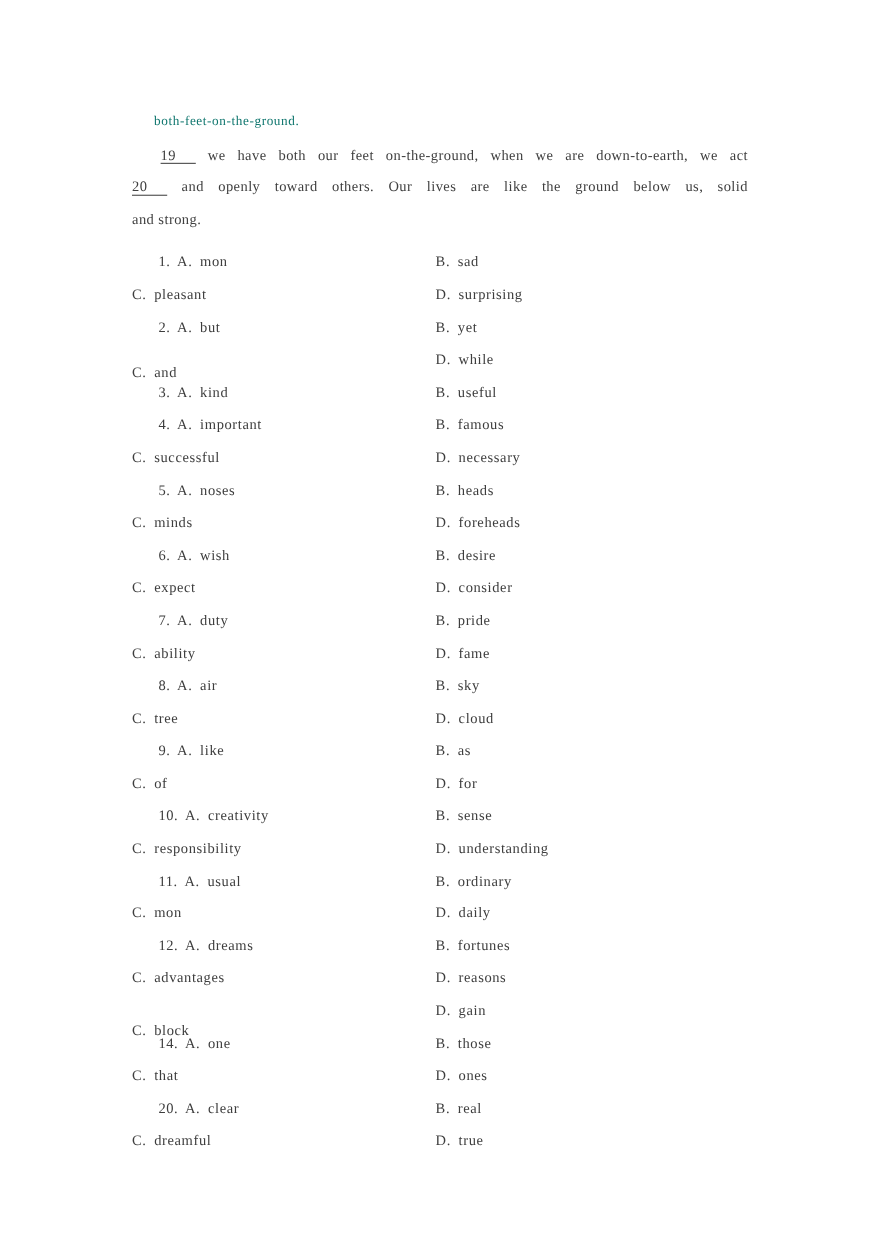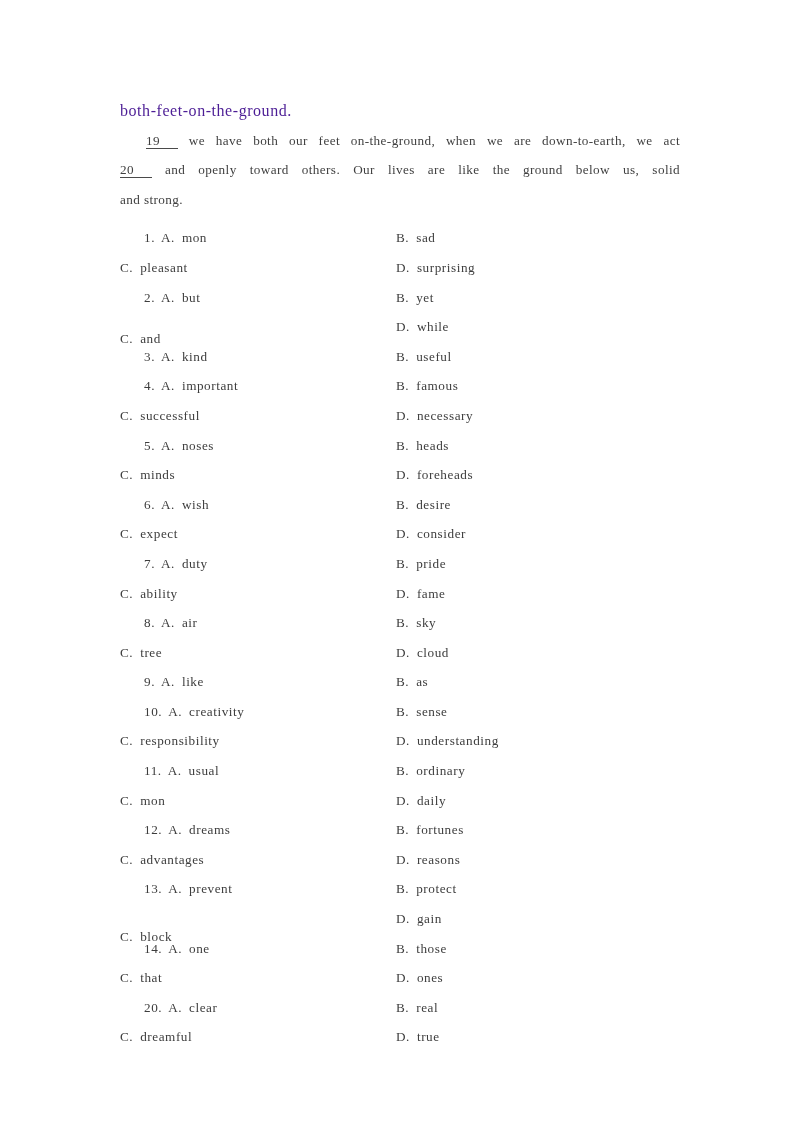--- a/index.html
+++ b/index.html
@@ -29,25 +29,26 @@
 
   .content {
     position: absolute;
     left: 120px;
     top: 96px;
     width: 560px;
   }
 
   
   .prose-line {
-    font-size: 16px;
+    font-size: 12px;
     line-height: 29.6px;
     letter-spacing: 0.55px;
     white-space: nowrap;
-    color: #4c1d95;
+    color: #0f766e;
+    margin-left: 20px;
   }
 
   .prose-justified {
     font-size: 13.2px;
     line-height: 29.6px;
     letter-spacing: 0.4px;
     text-align: justify;
     text-align-last: justify;
     color: #3f3f3f;
   }
@@ -189,20 +190,24 @@
         </div>
         <div class="opt-row">
           <span class="col-left" style="left: 0px;"><span class="letter">C.</span><span class="opt-gap"></span><span>tree</span></span>
           <span class="col-right"><span class="letter">D.</span><span class="opt-gap"></span><span>cloud</span></span>
         </div>
         <div class="opt-row">
           <span class="col-left"><span class="num">9.</span><span class="num-gap"></span><span class="letter">A.</span><span class="opt-gap"></span><span>like</span></span>
           <span class="col-right"><span class="letter">B.</span><span class="opt-gap"></span><span>as</span></span>
         </div>
         <div class="opt-row">
+          <span class="col-left" style="left: 0px;"><span class="letter">C.</span><span class="opt-gap"></span><span>of</span></span>
+          <span class="col-right"><span class="letter">D.</span><span class="opt-gap"></span><span>for</span></span>
+        </div>
+        <div class="opt-row">
           <span class="col-left"><span class="num">10.</span><span class="num-gap"></span><span class="letter">A.</span><span class="opt-gap"></span><span>creativity</span></span>
           <span class="col-right"><span class="letter">B.</span><span class="opt-gap"></span><span>sense</span></span>
         </div>
         <div class="opt-row">
           <span class="col-left" style="left: 0px;"><span class="letter">C.</span><span class="opt-gap"></span><span>responsibility</span></span>
           <span class="col-right"><span class="letter">D.</span><span class="opt-gap"></span><span>understanding</span></span>
         </div>
         <div class="opt-row">
           <span class="col-left"><span class="num">11.</span><span class="num-gap"></span><span class="letter">A.</span><span class="opt-gap"></span><span>usual</span></span>
           <span class="col-right"><span class="letter">B.</span><span class="opt-gap"></span><span>ordinary</span></span>
@@ -213,24 +218,20 @@
         </div>
         <div class="opt-row">
           <span class="col-left"><span class="num">12.</span><span class="num-gap"></span><span class="letter">A.</span><span class="opt-gap"></span><span>dreams</span></span>
           <span class="col-right"><span class="letter">B.</span><span class="opt-gap"></span><span>fortunes</span></span>
         </div>
         <div class="opt-row">
           <span class="col-left" style="left: 0px;"><span class="letter">C.</span><span class="opt-gap"></span><span>advantages</span></span>
           <span class="col-right"><span class="letter">D.</span><span class="opt-gap"></span><span>reasons</span></span>
         </div>
         <div class="opt-row">
-          <span class="col-left"><span class="num">13.</span><span class="num-gap"></span><span class="letter">A.</span><span class="opt-gap"></span><span>prevent</span></span>
-          <span class="col-right"><span class="letter">B.</span><span class="opt-gap"></span><span>protect</span></span>
-        </div>
-        <div class="opt-row">
           <span class="col-left" style="left: 0px; margin-top: 18px;"><span class="letter">C.</span><span class="opt-gap"></span><span>block</span></span>
           <span class="col-right"><span class="letter">D.</span><span class="opt-gap"></span><span>gain</span></span>
         </div>
         <div class="opt-row">
           <span class="col-left"><span class="num">14.</span><span class="num-gap"></span><span class="letter">A.</span><span class="opt-gap"></span><span>one</span></span>
           <span class="col-right"><span class="letter">B.</span><span class="opt-gap"></span><span>those</span></span>
         </div>
         <div class="opt-row">
           <span class="col-left" style="left: 0px;"><span class="letter">C.</span><span class="opt-gap"></span><span>that</span></span>
           <span class="col-right"><span class="letter">D.</span><span class="opt-gap"></span><span>ones</span></span>

